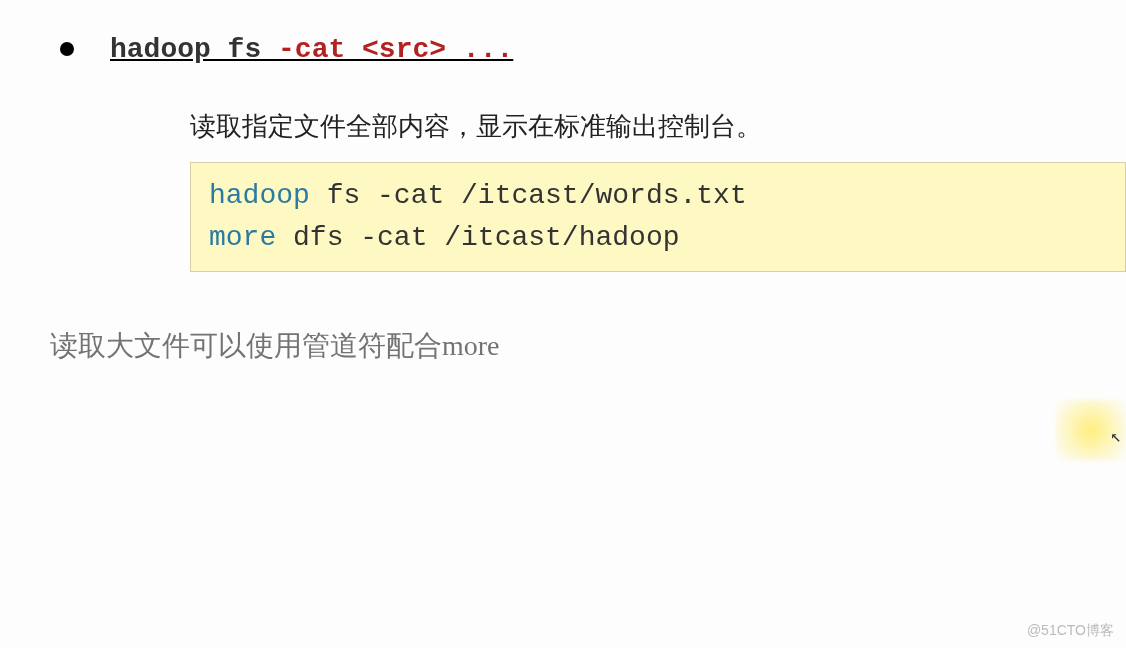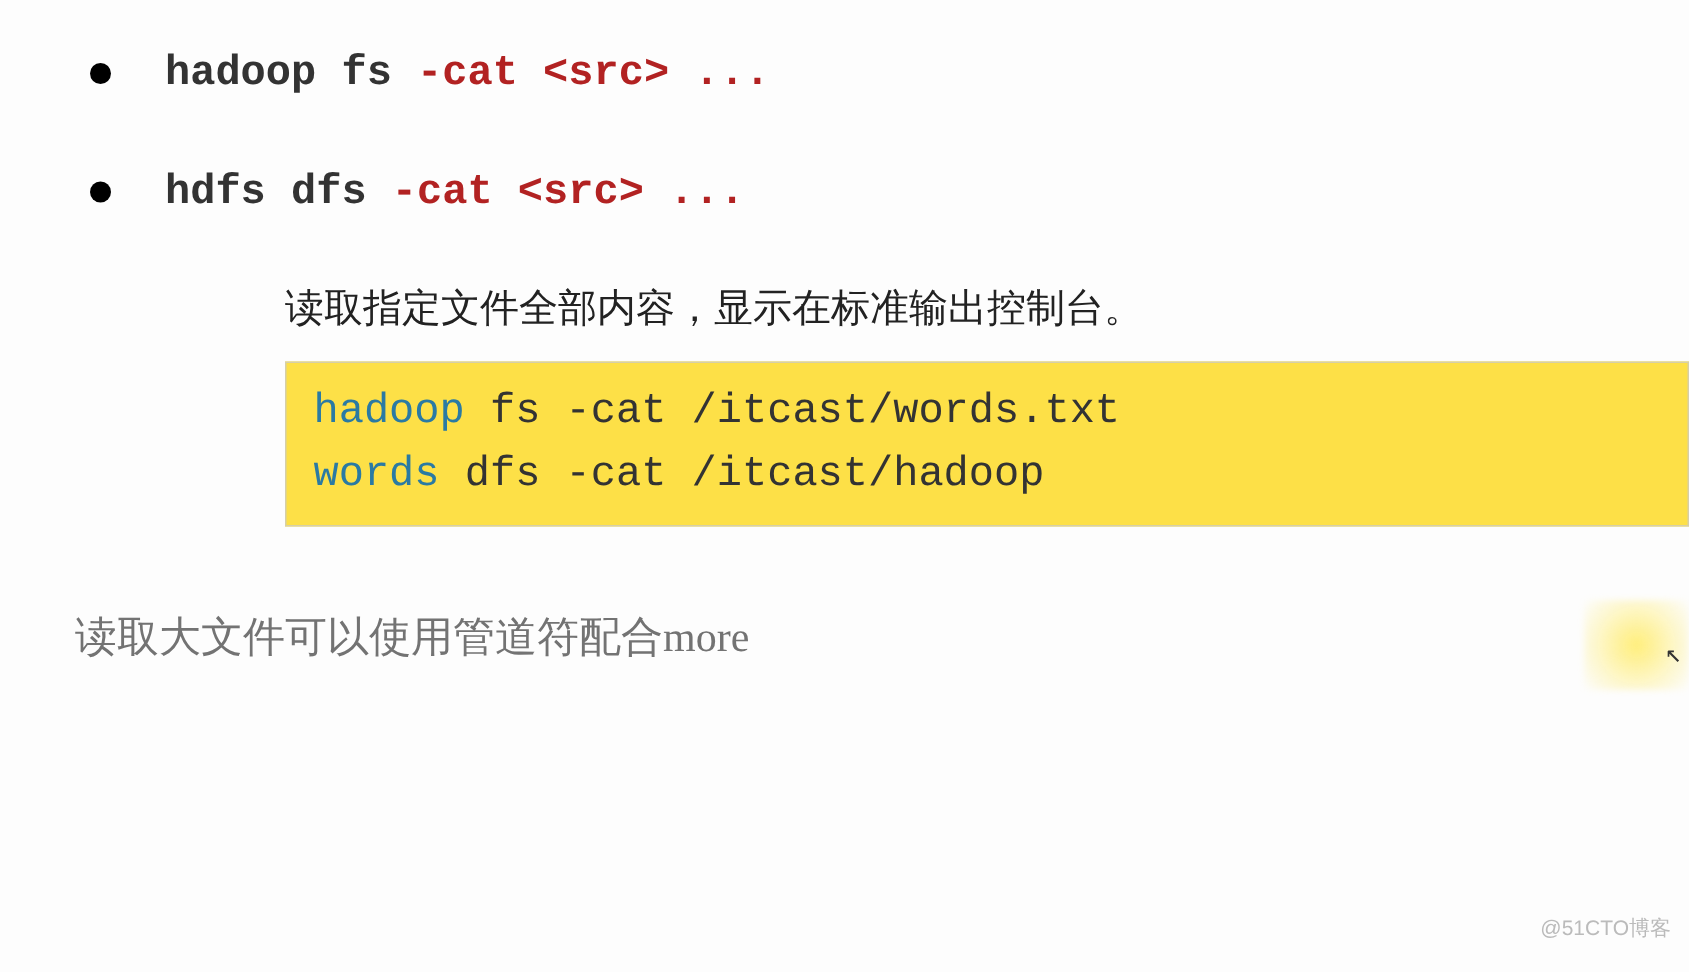--- a/index.html
+++ b/index.html
@@ -8,20 +8,21 @@
       height: 648px;
       background: #fdfdfd;
       font-family: "Courier New", Courier, monospace;
       padding: 30px 0 0 50px;
       position: relative;
       overflow: hidden;
     }
     ul.cmd-list {
       list-style: none;
       margin-bottom: 10px;
+      text-decoration: underline;
     }
     ul.cmd-list > li {
       position: relative;
       padding-left: 60px;
       margin-bottom: 40px;
       font-size: 28px;
       line-height: 1.4;
     }
     ul.cmd-list > li::before {
       content: "";
@@ -37,21 +38,21 @@
     .cmd-option { color: #b22222; font-family: "Courier New", monospace; font-weight: bold;}
     .desc {
       font-family: Liberation Sans, sans-serif;
       font-size: 26px;
       color: #222;
       margin-left: 140px;
       margin-bottom: 18px;
     }
     .code-block {
       margin-left: 140px;
-      background: #fde047;
+      background: #fef9c3;
       border: 1px solid #d6cfa8;
       padding: 12px 18px;
       font-family: "Courier New", monospace;
       font-size: 28px;
       line-height: 1.5;
       color: #333;
       margin-bottom: 55px;
       width: calc(100% - 140px);
     }
     .code-block .kw { color: #2a7aa3; }
@@ -76,43 +77,40 @@
       right: 5px;
       top: 425px;
       font-size: 18px;
       color: #333;
       pointer-events: none;
       z-index: 5;
     }
     .watermark {
       position: absolute;
       right: 12px;
-      bottom: 20px;
+      bottom: 8px;
       font-family: Arial, sans-serif;
       font-size: 14px;
       color: #bbb;
     }
   </style>
 </head>
 <body>
 
 <ul class="cmd-list">
   <li>
     <span class="cmd-base">hadoop fs </span><span class="cmd-option">-cat &lt;src&gt; ...</span>
   </li>
-  <li>
-    <span class="cmd-base">hdfs dfs </span><span class="cmd-option">-cat &lt;src&gt; ...</span>
-  </li>
 </ul>
 
 <div class="desc">读取指定文件全部内容，显示在标准输出控制台。</div>
 
 <div class="code-block">
   <div><span class="kw">hadoop</span><span> fs -cat /itcast/words.txt</span></div>
-  <div><span class="kw">words</span><span> dfs -cat /itcast/hadoop</span></div>
+  <div><span class="kw">more</span><span> dfs -cat /itcast/hadoop</span></div>
 </div>
 
 <div class="section-text">读取大文件可以使用管道符配合more</div>
 
 <ul class="cmd-list">
 </ul>
 
 <div class="highlight-cursor"></div>
 <div class="cursor-arrow">↖</div>
 

